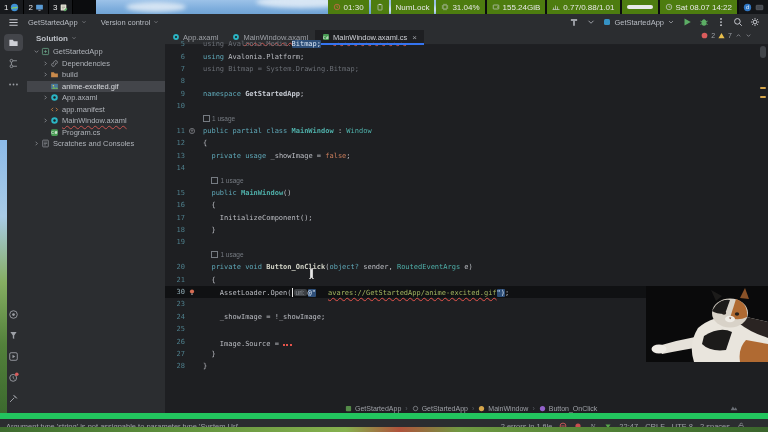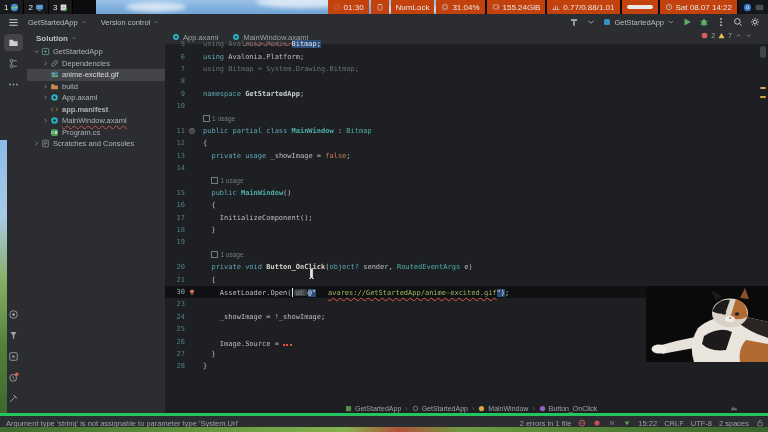--- a/index.html
+++ b/index.html
@@ -11,21 +11,21 @@
   
   #sysbar{position:absolute;left:0;top:0;width:768px;height:14px;background:#0B0C0E;display:flex;align-items:center;}
   #sys-wall{position:absolute;left:96px;top:0;width:368px;height:14px;
     background:linear-gradient(180deg,#9CC2E8 0%,#7FAEDD 60%,#6FA3D4 100%);overflow:hidden;}
   .cloud{position:absolute;background:#E8F0F8;border-radius:50%;filter:blur(2px);opacity:.8;}
   #sys-left{position:relative;display:flex;height:14px;align-items:center;z-index:2;}
   .ws{display:flex;align-items:center;gap:2px;padding:0 4px;height:14px;background:#17191C;border-right:1px solid #000;}
   .ws .num{color:#E8E8E8;font-size:8px;}
   .ws .i{width:9px;height:9px;}
   #sys-right{position:absolute;right:0;top:0;height:14px;display:flex;align-items:center;z-index:2;}
-  .seg{display:flex;align-items:center;gap:3px;height:14px;padding:0 5px;background:#c2410c;margin-left:2px;color:#E8E8E8;font-size:8px;white-space:nowrap;}
+  .seg{display:flex;align-items:center;gap:3px;height:14px;padding:0 5px;background:#4d7c0f;margin-left:2px;color:#E8E8E8;font-size:8px;white-space:nowrap;}
   .seg .i{width:8px;height:8px;}
   .seg.progress .bar{width:26px;height:4px;background:#E8E8E8;border-radius:2px;}
   .tray{display:flex;align-items:center;gap:3px;padding:0 4px;height:14px;background:#141619;margin-left:2px;}
   .tray .i{width:9px;height:9px;}
 
   
   #titlebar{position:absolute;left:0;top:14px;width:768px;height:16px;background:#2B2D30;border-bottom:1px solid #1F2023;display:flex;align-items:center;}
   .tb-left{display:flex;align-items:center;gap:4px;padding-left:6px;}
   .tb-chip{display:flex;align-items:center;gap:3px;padding:1px 5px;border-radius:3px;color:#B8BCC3;font-size:7.5px;}
   .tb-right{margin-left:auto;display:flex;align-items:center;gap:7px;padding-right:8px;}
@@ -95,23 +95,23 @@
   #ibeam{position:absolute;left:308px;top:265px;width:7px;height:11px;z-index:9;}
 
   
   #crumbbar{position:absolute;left:165px;top:403px;width:603px;height:10px;background:#1E1F22;display:flex;align-items:center;padding-left:180px;box-sizing:border-box;}
   .crumb{display:flex;align-items:center;gap:3px;font-size:7px;color:#9DA0A6;white-space:nowrap;}
   .crumb .i{width:7px;height:7px;}
   .crumb-sep{color:#5A5E66;font-size:7px;margin:0 4px;}
   #grip{position:absolute;right:28px;top:0;width:12px;height:9px;}
 
   
-  #statusbar{position:absolute;left:0;top:413px;width:768px;height:14px;background:#2B2D30;border-top:3px solid #22c55e;display:flex;align-items:center;font-size:7.5px;color:#9DA0A6;}
+  #statusbar{position:absolute;left:0;top:413px;width:768px;height:14px;background:#2B2D30;border-top:6px solid #22c55e;display:flex;align-items:center;font-size:7.5px;color:#9DA0A6;}
   #status-msg{padding-left:6px;white-space:nowrap;}
-  #status-right{margin-left:auto;display:flex;align-items:center;gap:7px;padding-right:4px;}
+  #status-right{margin-left:auto;display:flex;align-items:center;gap:7px;padding-right:23px;}
   #status-right .i{width:8px;height:8px;}
   #bottomstrip{position:absolute;left:0;top:427px;width:768px;height:5px;
     background:linear-gradient(90deg,#3E6B2F,#5E8F3C 22%,#86b14e 45%,#B0533C 52%,#6F9A42 60%,#4F7F35 80%,#3A642C);}
 </style>
 </head>
 <body>
 
 <div id="screen">
 
   <div id="sysbar">
@@ -409,59 +409,59 @@
               <path d="M6 4l4 4-4 4" stroke="#9DA0A6" fill="none" stroke-width="1.6"></path>
             </svg>
           </span>
           <span class="i ticon">
             <svg viewBox="0 0 16 16">
               <path d="M6.5 9.5a2.8 2.8 0 010-4l1.8-1.8a2.8 2.8 0 014 4l-1 1M9.5 6.5a2.8 2.8 0 010 4l-1.8 1.8a2.8 2.8 0 01-4-4l1-1" stroke="#9DA0A6" fill="none" stroke-width="1.3"></path>
             </svg>
           </span>
           <span class="lbl">Dependencies</span>
         </div>
+        <div class="trow" style="padding-left: 15px;">
+          <span class="i chev">
+            <svg viewBox="0 0 16 16">
+              <path d="M6 4l4 4-4 4" stroke="#9DA0A6" fill="none" stroke-width="1.6"></path>
+            </svg>
+          </span>
+          <span class="i ticon">
+            <svg viewBox="0 0 16 16">
+              <path d="M2 4h5l1.5 2H14v7H2z" fill="#C98A4B"></path>
+            </svg>
+          </span>
+          <span class="lbl">build</span>
+        </div>
         <div class="trow selected" style="padding-left: 15px;">
           <span class="nochev"></span>
           <span class="i ticon">
             <svg viewBox="0 0 16 16">
               <rect x="2" y="3" width="12" height="10" rx="1" fill="#4A7A9B"></rect>
               <circle cx="6" cy="6.5" r="1.3" fill="#E8D44D"></circle>
               <path d="M3 12.5l4-4 3 3 2-2 2 2v1z" fill="#6FAF5C"></path>
             </svg>
           </span>
           <span class="lbl">anime-excited.gif</span>
         </div>
         <div class="trow" style="padding-left: 15px;">
           <span class="i chev">
             <svg viewBox="0 0 16 16">
               <path d="M6 4l4 4-4 4" stroke="#9DA0A6" fill="none" stroke-width="1.6"></path>
             </svg>
           </span>
           <span class="i ticon">
             <svg viewBox="0 0 16 16">
-              <path d="M2 4h5l1.5 2H14v7H2z" fill="#C98A4B"></path>
-            </svg>
-          </span>
-          <span class="lbl">build</span>
-        </div>
-        <div class="trow" style="padding-left: 15px;">
-          <span class="i chev">
-            <svg viewBox="0 0 16 16">
-              <path d="M6 4l4 4-4 4" stroke="#9DA0A6" fill="none" stroke-width="1.6"></path>
-            </svg>
-          </span>
-          <span class="i ticon">
-            <svg viewBox="0 0 16 16">
               <circle cx="8" cy="8" r="5.8" fill="#2BB5C4"></circle>
               <circle cx="8" cy="8" r="2.2" fill="#1E1F22"></circle>
             </svg>
           </span>
           <span class="lbl">App.axaml</span>
         </div>
-        <div class="trow" style="padding-left: 15px; font-weight: bold;">
+        <div class="trow" style="padding-left: 15px;">
           <span class="nochev"></span>
           <span class="i ticon">
             <svg viewBox="0 0 16 16">
               <path d="M5.5 5L2.5 8l3 3M10.5 5l3 3-3 3" stroke="#CC8242" fill="none" stroke-width="1.5"></path>
             </svg>
           </span>
           <span class="lbl">app.manifest</span>
         </div>
         <div class="trow" style="padding-left: 15px;">
           <span class="i chev">
@@ -516,34 +516,44 @@
           <span class="lbl">App.axaml</span>
         </div>
         <div class="tab">
           <span class="i">
             <svg viewBox="0 0 16 16">
               <circle cx="8" cy="8" r="5.8" fill="#2BB5C4"></circle>
               <circle cx="8" cy="8" r="2.2" fill="#1E1F22"></circle>
             </svg>
           </span>
           <span class="lbl err">MainWindow.axaml</span>
+        </div>
+        <div class="tab active">
+          <span class="i">
+            <svg viewBox="0 0 16 16">
+              <rect x="2" y="2" width="12" height="12" rx="2.5" fill="#499C54"></rect>
+              <text x="8" y="11" font-size="7.5" fill="#fff" text-anchor="middle" font-family="DejaVu Sans">C#</text>
+            </svg>
+          </span>
+          <span class="lbl err">MainWindow.axaml.cs</span>
+          <span class="close">×</span>
         </div>
       </div>
     <div id="code" style="margin-top: -6px;">
         <div class="cl"><span class="ln">5</span><span class="gic"></span><span class="src"><span class="tk-dim">using Avalonia.Media.</span><span class="tk-sel">Bitmap;</span></span></div>
         <div class="cl"><span class="ln">6</span><span class="gic"></span><span class="src"><span class="tk-kw">using </span><span class="tk-id">Avalonia.Platform</span><span class="tk-pun">;</span></span></div>
         <div class="cl"><span class="ln">7</span><span class="gic"></span><span class="src"><span class="tk-dim">using Bitmap = System.Drawing.Bitmap;</span></span></div>
         <div class="cl"><span class="ln">8</span><span class="gic"></span><span class="src"></span></div>
         <div class="cl"><span class="ln">9</span><span class="gic"></span><span class="src"><span class="tk-kw">namespace </span><span class="tk-idb">GetStartedApp</span><span class="tk-pun">;</span></span></div>
         <div class="cl"><span class="ln">10</span><span class="gic"></span><span class="src"></span></div>
         <div class="cl annrow"><span class="ln"></span><span class="gic"></span><span class="ann src" style="margin-left: 0px;"><span class="usagebox"></span><span>1 usage</span></span></div>
         <div class="cl"><span class="ln">11</span><span class="gic"><span class="i"><svg viewBox="0 0 16 16">
                 <circle cx="8" cy="8" r="5.2" fill="none" stroke="#9DA0A6" stroke-width="1.2"></circle>
                 <path d="M8 11V5.5M5.8 7.5L8 5.3l2.2 2.2" stroke="#9DA0A6" fill="none" stroke-width="1.2"></path>
-              </svg></span></span><span class="src"><span class="tk-kw">public partial class </span><span class="tk-typb">MainWindow</span><span class="tk-pun"> : </span><span class="tk-typ">Bitmap</span></span></div>
+              </svg></span></span><span class="src"><span class="tk-kw">public partial class </span><span class="tk-typb">MainWindow</span><span class="tk-pun"> : </span><span class="tk-typ">Window</span></span></div>
         <div class="cl"><span class="ln">12</span><span class="gic"></span><span class="src"><span class="tk-pun">{</span></span></div>
         <div class="cl"><span class="ln">13</span><span class="gic"></span><span class="src"><span class="tk-pun">  </span><span class="tk-kw">private </span><span class="tk-kw">usage </span><span class="tk-id">_showImage</span><span class="tk-pun"> = </span><span class="tk-kw2">false</span><span class="tk-pun">;</span></span></div>
         <div class="cl"><span class="ln">14</span><span class="gic"></span><span class="src"></span></div>
         <div class="cl annrow"><span class="ln"></span><span class="gic"></span><span class="ann src" style="margin-left: 8.4px;"><span class="usagebox"></span><span>1 usage</span></span></div>
         <div class="cl"><span class="ln">15</span><span class="gic"></span><span class="src"><span class="tk-pun">  </span><span class="tk-kw">public </span><span class="tk-typb">MainWindow</span><span class="tk-pun">()</span></span></div>
         <div class="cl"><span class="ln">16</span><span class="gic"></span><span class="src"><span class="tk-pun">  {</span></span></div>
         <div class="cl"><span class="ln">17</span><span class="gic"></span><span class="src"><span class="tk-pun">    </span><span class="tk-id">InitializeComponent</span><span class="tk-pun">();</span></span></div>
         <div class="cl"><span class="ln">18</span><span class="gic"></span><span class="src"><span class="tk-pun">  }</span></span></div>
         <div class="cl"><span class="ln">19</span><span class="gic"></span><span class="src"></span></div>
         <div class="cl annrow"><span class="ln"></span><span class="gic"></span><span class="ann src" style="margin-left: 8.4px;"><span class="usagebox"></span><span>1 usage</span></span></div>
@@ -683,21 +693,21 @@
         <span class="i">
           <svg viewBox="0 0 16 16">
             <text x="8" y="12.5" font-size="11" fill="#9DA0A6" font-style="italic" text-anchor="middle" font-family="DejaVu Serif">N</text>
           </svg>
         </span>
         <span class="i">
           <svg viewBox="0 0 16 16">
             <path d="M3 5h10l-5 7.5z" fill="#57A64A"></path>
           </svg>
         </span>
-        <span>15:22</span>
+        <span>22:47</span>
         <span>CRLF</span>
         <span>UTF-8</span>
         <span>2 spaces</span>
         <span class="i">
           <svg viewBox="0 0 16 16">
             <rect x="3.5" y="7" width="9" height="6.5" rx="1" fill="none" stroke="#9DA0A6" stroke-width="1.3"></rect>
             <path d="M6 7V4.8a2.5 2.5 0 015 0" stroke="#9DA0A6" fill="none" stroke-width="1.3"></path>
           </svg>
         </span>
       </span>

